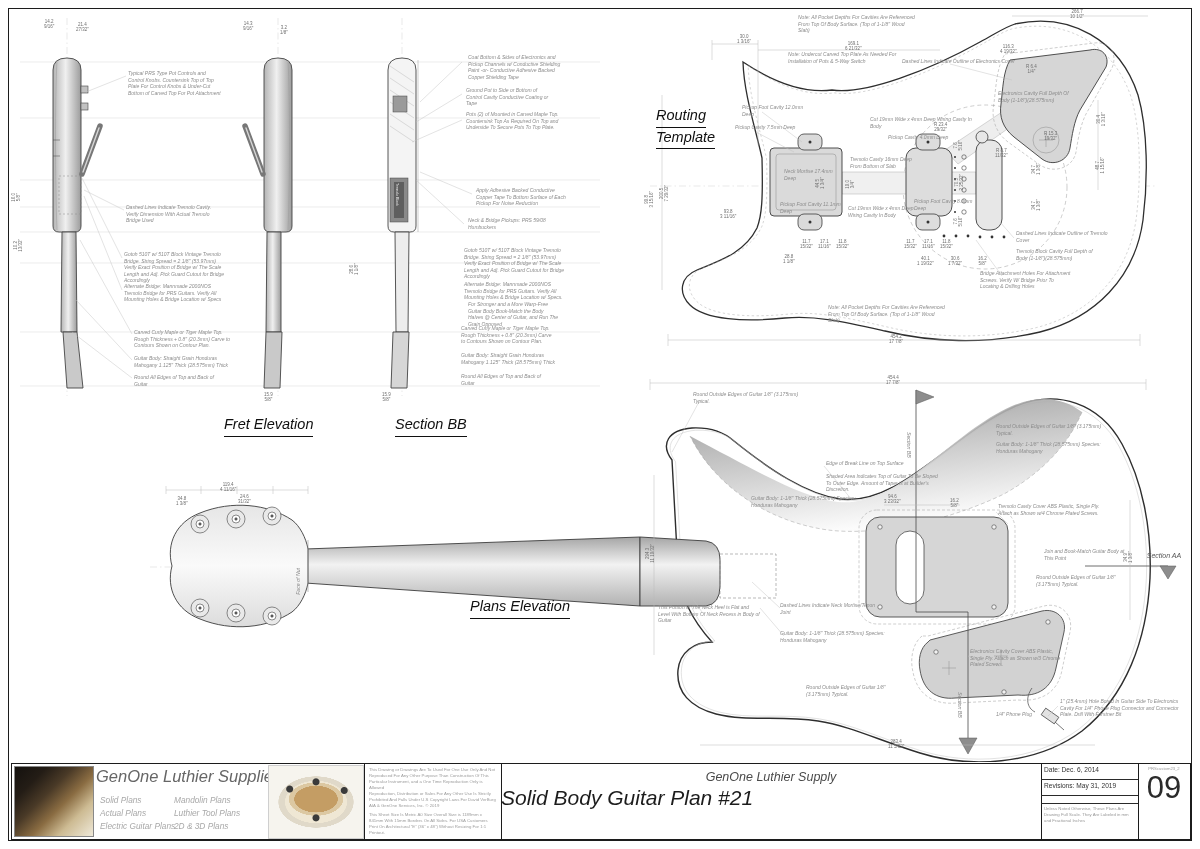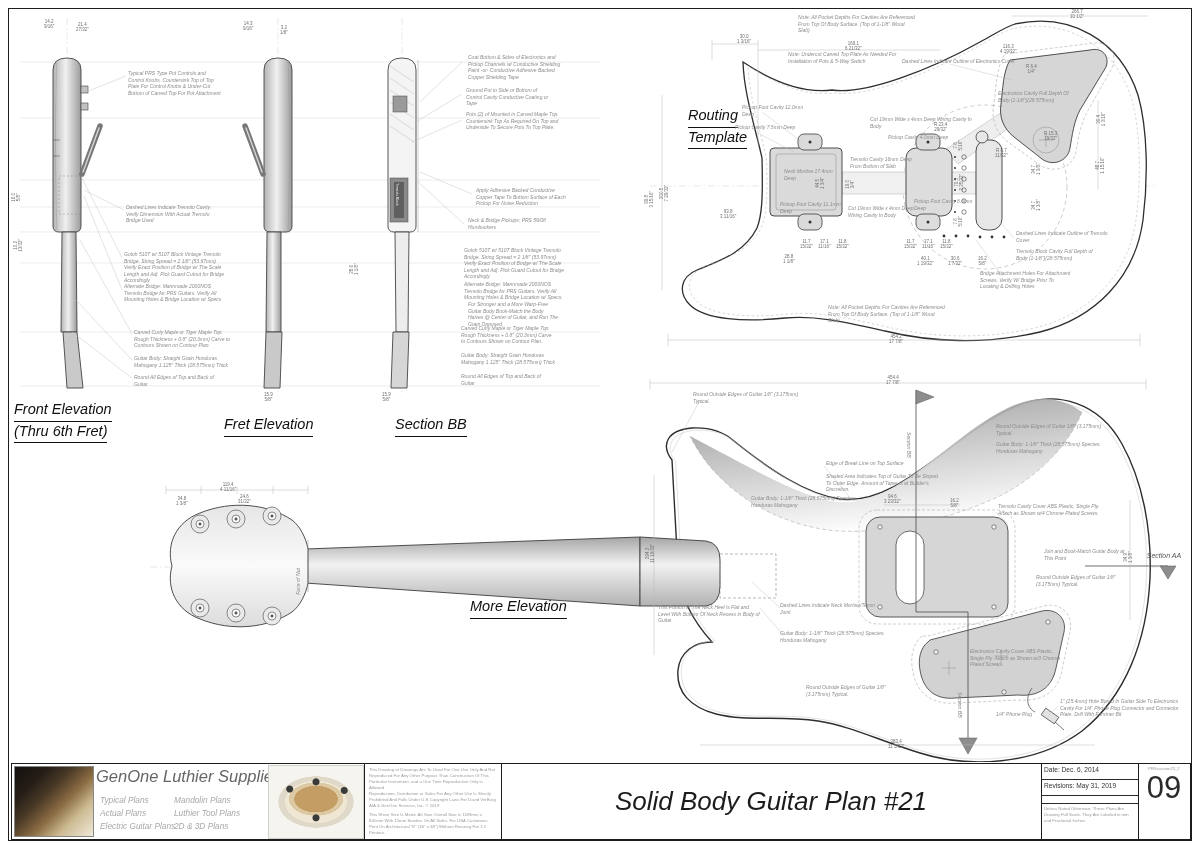--- a/index.html
+++ b/index.html
@@ -29,22 +29,22 @@
       radial-gradient(circle at 80% 34%,#3a3a3a 0 3px,transparent 4px),
       radial-gradient(circle at 50% 72%,#3a3a3a 0 3px,transparent 4px),
       radial-gradient(ellipse 36px 22px at 50% 46%,#c49d64 0 60%,#dcc8a2 61% 75%,transparent 76%),
       radial-gradient(ellipse 44px 30px at 50% 50%,#efe7d4 0 70%,#e0d9c9 71% 85%,#f6f4ee 86%);
       border:1px solid #cfcfcf}
   .company{position:absolute;left:84px;top:3px;font-style:italic;font-size:16.5px;color:#666;white-space:nowrap}
   .plist{position:absolute;font-style:italic;font-size:8.3px;line-height:13px;color:#a8a8a8;white-space:nowrap}
   .legal{position:absolute;left:357px;width:128px;font-size:4.3px;line-height:1.4;color:#9c9c9c}
   .supplier{position:absolute;left:489px;width:540px;top:6px;text-align:center;font-style:italic;
             font-size:12.5px;color:#4a4a4a}
-  .plan-title{position:absolute;left:489px;width:540px;top:22px;text-align:center;font-style:italic;
-            font-size:26px;color:#1c1c1c}
+  .plan-title{position:absolute;left:489px;width:540px;top:22px;font-style:italic;
+            font-size:21px;color:#1c1c1c}
   .inforow{position:absolute;left:1029px;width:97px;border-bottom:0.8px solid #2a2a2a;font-size:6.6px;
            color:#333;padding:2px 0 0 3px;box-sizing:border-box}
   .scalenote{position:absolute;left:1032px;top:42px;width:92px;font-size:4.3px;line-height:1.35;color:#999}
   .filecode{position:absolute;left:1126px;top:2px;width:52px;text-align:center;font-size:4.2px;color:#9a9a9a}
   .pagenum{position:absolute;left:1126px;top:8px;width:52px;text-align:center;font-size:31px;color:#2b2b2b;line-height:1}
 </style>
 </head>
 <body>
 
 <div class="sheet">
@@ -357,36 +357,32 @@
         <line x1="824" y1="466" x2="852" y2="500"></line>
     <line x1="996" y1="512" x2="1008" y2="524"></line>
         <line x1="968" y1="656" x2="1000" y2="666"></line>
     <line x1="1058" y1="706" x2="1048" y2="716"></line>
         <line x1="702" y1="612" x2="692" y2="598"></line>
     <line x1="780" y1="608" x2="752" y2="582"></line>
         <line x1="784" y1="636" x2="760" y2="608"></line>
   </g>
 </svg>
 
-<div class="view-label" style="left:14px;top:400px">
-  <span class="ln">Front Elevation</span>
-  <span class="ln">(Thru 6th Fret)</span>
-</div>
 <div class="view-label" style="left:224px;top:415px">
   <span class="ln">Fret Elevation</span>
 </div>
 <div class="view-label" style="left:395px;top:415px">
   <span class="ln">Section BB</span>
 </div>
-<div class="view-label" style="left:688px;top:106px">
+<div class="view-label" style="left:656px;top:106px">
   <span class="ln">Routing</span>
   <span class="ln">Template</span>
 </div>
 <div class="view-label" style="left:470px;top:597px">
-  <span class="ln">More Elevation</span>
+  <span class="ln">Plans Elevation</span>
 </div>
 
 <div class="note" style="left:128px;top:70px;width:95px">Typical PRS Type Pot Controls and Control Knobs. Countersink Top of Top Plate For Control Knobs &amp; Under-Cut Bottom of Carved Top For Pot Attachment</div>
 <div class="note" style="left:126px;top:204px;width:88px">Dashed Lines Indicate Tremolo Cavity. Verify Dimension With Actual Tremolo Bridge Used</div>
 <div class="note" style="left:124px;top:251px;width:102px">Gotoh 510T w/ 510T Block Vintage Tremolo Bridge. String Spread = 2 1/8" (53.97mm) Verify Exact Position of Bridge w/ The Scale Length and Adj. Pick Guard Cutout for Bridge Accordingly</div>
 <div class="note" style="left:124px;top:283px;width:102px">Alternate Bridge: Mannmade 2000NOS Tremolo Bridge for PRS Guitars. Verify All Mounting Holes &amp; Bridge Location w/ Specs</div>
 <div class="note" style="left:134px;top:329px;width:98px">Carved Curly Maple or Tiger Maple Top. Rough Thickness + 0.8" (20.3mm) Carve to Contours Shown on Contour Plan.</div>
 <div class="note" style="left:134px;top:355px;width:98px">Guitar Body: Straight Grain Honduras Mahogany 1.125" Thick (28.575mm) Thick</div>
 <div class="note" style="left:134px;top:374px;width:92px">Round All Edges of Top and Back of Guitar</div>
 <div class="dim" style="left:76px;top:22px">
@@ -644,35 +640,36 @@
 
 <div class="tb">
   <div class="vd" style="left:352px"></div>
   <div class="vd" style="left:489px"></div>
   <div class="vd" style="left:1029px"></div>
   <div class="vd" style="left:1126px"></div>
 
   <div class="logo-photo"></div>
   <div class="company">GenOne Luthier Supplies</div>
   <div class="plist" style="left:88px;top:30px">
-    <div>Typical Plans</div>
+    <div>Solid Plans</div>
     <div>Actual Plans</div>
     <div>Electric Guitar Plans</div>
   </div>
   <div class="plist" style="left:162px;top:30px">
     <div>Mandolin Plans</div>
     <div>Luthier Tool Plans</div>
     <div>2D &amp; 3D Plans</div>
   </div>
   <div class="shop-photo"></div>
 
   <div class="legal" style="top:3px">This Drawing or Drawings Are To Used For One Use Only And Not Reproduced For Any Other Purpose Than Construction Of This Particular Instrument, and a One Time Reproduction Only is Allowed</div>
   <div class="legal" style="top:27px">Reproduction, Distribution or Sales For Any Other Use Is Strictly Prohibited And Falls Under U.S Copyright Laws For David VerBurg AIA &amp; GenOne Services, Inc. © 2019</div>
   <div class="legal" style="top:48px">This Sheet Size Is Metric A0 Size Overall Size is 1189mm x 841mm With 15mm Borders On All Sides. For USA Customers Print On Architectural "E" (36" x 48") Without Resizing For 1:1 Printout.</div>
 
+  <div class="supplier">GenOne Luthier Supply</div>
   <div class="plan-title">Solid Body Guitar Plan #21</div>
 
   <div class="inforow" style="top:0;height:16px">Date: Dec. 6, 2014</div>
   <div class="inforow" style="top:16px;height:16px">Revisions: May 31, 2019</div>
   <div class="inforow" style="top:32px;height:8px"></div>
   <div class="scalenote">Unless Noted Otherwise, These Plans Are Drawing Full Scale. They Are Labeled in mm and Fractional Inches</div>
 
   <div class="filecode">PRScustom23_2</div>
   <div class="pagenum">09</div>
 </div>

